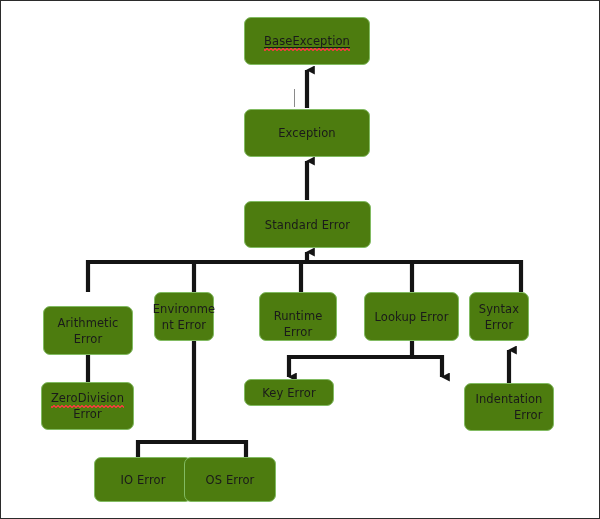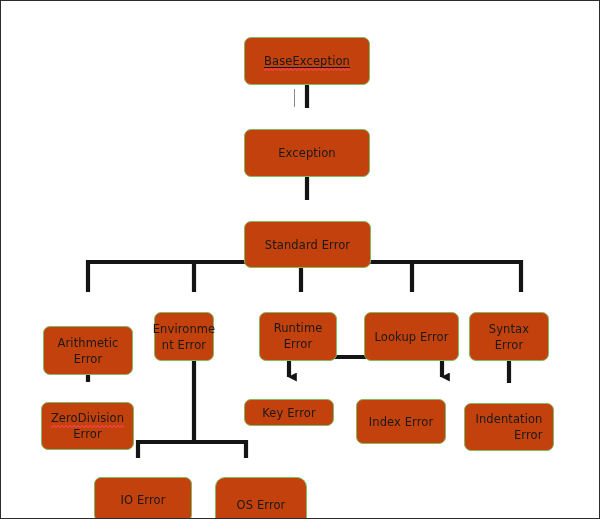--- a/index.html
+++ b/index.html
@@ -26,33 +26,32 @@
     top: 0;
     width: 600px;
     height: 519px;
     pointer-events: none;
   }
   .node {
     position: absolute;
     box-sizing: border-box;
     border: 1.4px solid #82bb62;
     border-radius: 7px;
-    background: #c2410c;
+    background: #4d7c0f;
     display: flex;
     align-items: center;
     justify-content: center;
     text-align: center;
     color: #1a1a1a;
     font-family: "DejaVu Sans", sans-serif;
     font-size: 11.5px;
     line-height: 16px;
     letter-spacing: 0.1px;
     z-index: 3;
-    padding: 8px 4px;
-    margin-top: 20px;
+    padding: 0 4px;
   }
   .node .lbl {
     display: block;
     white-space: pre-line;
   }
   
   .sp {
     display: inline-block;
     position: relative;
   }
@@ -153,45 +152,42 @@
 
   <div class="node" style="left:258px; top:291px; width:78px; height:49px;align-items:flex-end;">
     <span class="lbl">Runtime
 Error</span>
   </div>
 
   <div class="node" style="left:363px; top:291px; width:95px; height:49px;">
     <span class="lbl">Lookup Error</span>
   </div>
 
-  <div class="node" style="left:468px; top:291px; width:80px; height:49px;">
+  <div class="node" style="left:468px; top:291px; width:60px; height:49px;">
     <span class="lbl">Syntax
 Error</span>
   </div>
 
   <div class="node" style="left:40px; top:381px; width:93px; height:48px;">
     <span class="lbl"><span class="sp">ZeroDivision</span><br><span>Error</span></span>
   </div>
 
   <div class="node" style="left:243px; top:378px; width:90px; height:27px;">
     <span class="lbl">Key Error</span>
   </div>
 
-  <div class="node" style="left:355px; top:378px; width:90px; height:45px;">
-    <span class="lbl">Index Error</span>
-  </div>
 
   <div class="node" style="left:463px; top:382px; width:90px; height:48px;text-align:right;">
     <span class="lbl">Indentation
 Error</span>
   </div>
 
   <div class="node" style="left:93px; top:456px; width:98px; height:45px;">
     <span class="lbl">IO Error</span>
   </div>
 
-  <div class="node" style="left:214px; top:456px; width:92px; height:56px;border-radius:10px;">
+  <div class="node" style="left:183px; top:456px; width:92px; height:45px;">
     <span class="lbl">OS Error</span>
   </div>
 
   <div class="caret" style="left:293px; top:88px; height:18px;"></div>
 
 </div>
 
 </body></html>

